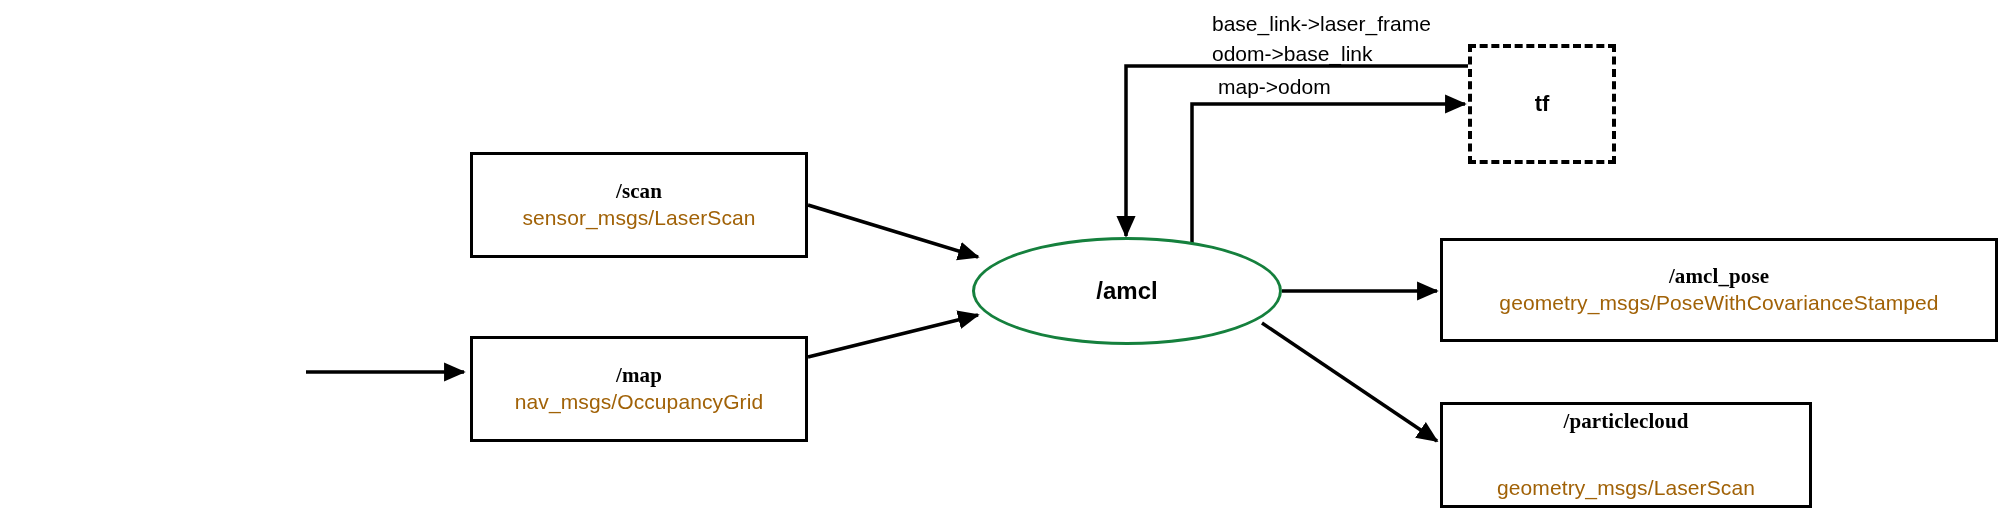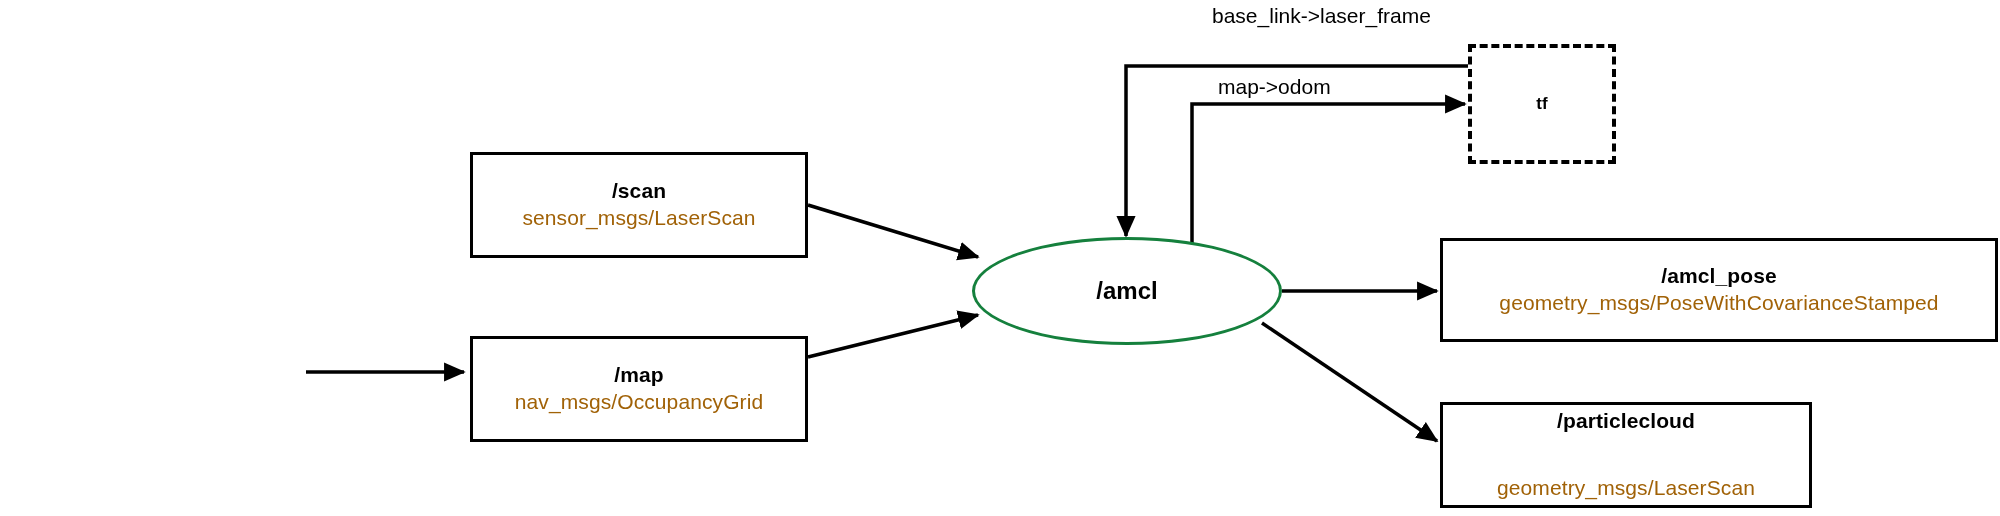--- a/index.html
+++ b/index.html
@@ -45,35 +45,36 @@
     border-radius: 50%;
   }
   .tf-box {
     border: 4px dashed #000000;
   }
   .topic-name {
     font-weight: bold;
     color: #000000;
     font-size: 21px;
     letter-spacing: 0.1px;
+    font-family: Liberation Serif, serif;
   }
   .topic-type {
     color: #a16207;
     font-size: 21px;
     letter-spacing: 0.1px;
   }
   .node-label {
     font-weight: bold;
     color: #000000;
     font-size: 24px;
   }
   .tf-label {
     font-weight: bold;
     color: #000000;
-    font-size: 17px;
+    font-size: 22px;
   }
   .edge-label {
     position: absolute;
     color: #000000;
     font-size: 21px;
     white-space: nowrap;
     line-height: 1.45;
   }
 </style>
 </head>
@@ -96,22 +97,23 @@
 
     <path d="M 1470 66 L 1126 66 L 1126 236" stroke="#000000" stroke-width="3.5" fill="none" marker-end="url(#arrow)"></path>
 
     <path d="M 1192 243 L 1192 104 L 1465 104" stroke="#000000" stroke-width="3.5" fill="none" marker-end="url(#arrow)"></path>
 
     <path d="M 1282 291 L 1437 291" stroke="#000000" stroke-width="3.5" fill="none" marker-end="url(#arrow)"></path>
 
     <path d="M 1262 323 L 1437 441" stroke="#000000" stroke-width="3.5" fill="none" marker-end="url(#arrow)"></path>
   </svg>
 
-  <div class="edge-label" style="left:1212px; top:1px;">
+  <div class="edge-label" style="left:1212px; top:9px;">
     <div>base_link-&gt;laser_frame</div>
+    <div>odom-&gt;base_link</div>
   </div>
 
   <div class="edge-label" style="left:1218px; top:72px;">map-&gt;odom</div>
 
 
   <div class="node node-ellipse" style="left:972px; top:237px; width:310px; height:108px;">
     <span class="node-label">/amcl</span>
   </div>
 
   <div class="node tf-box" style="left:1468px; top:44px; width:148px; height:120px;">

